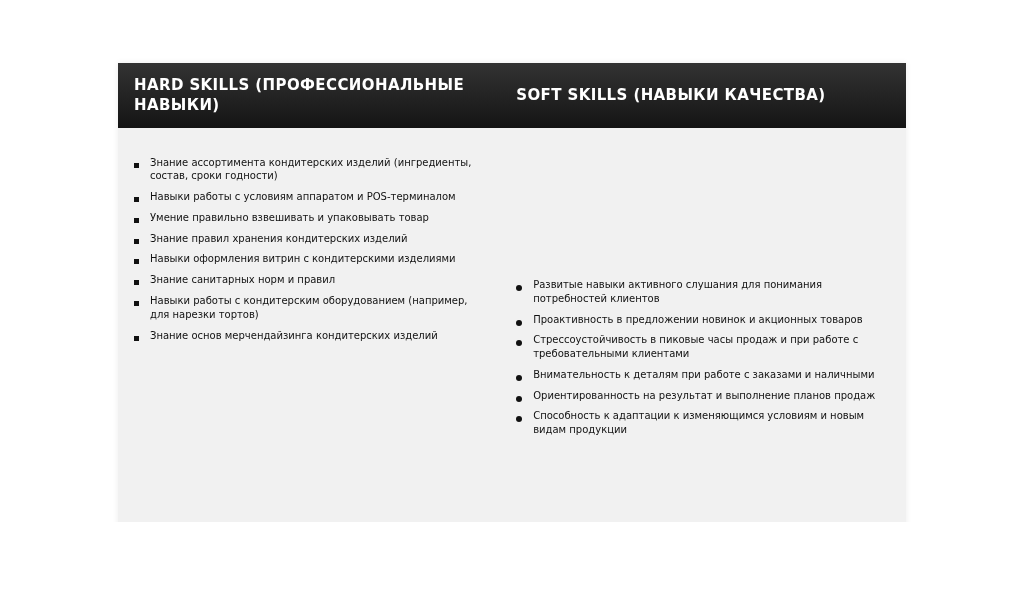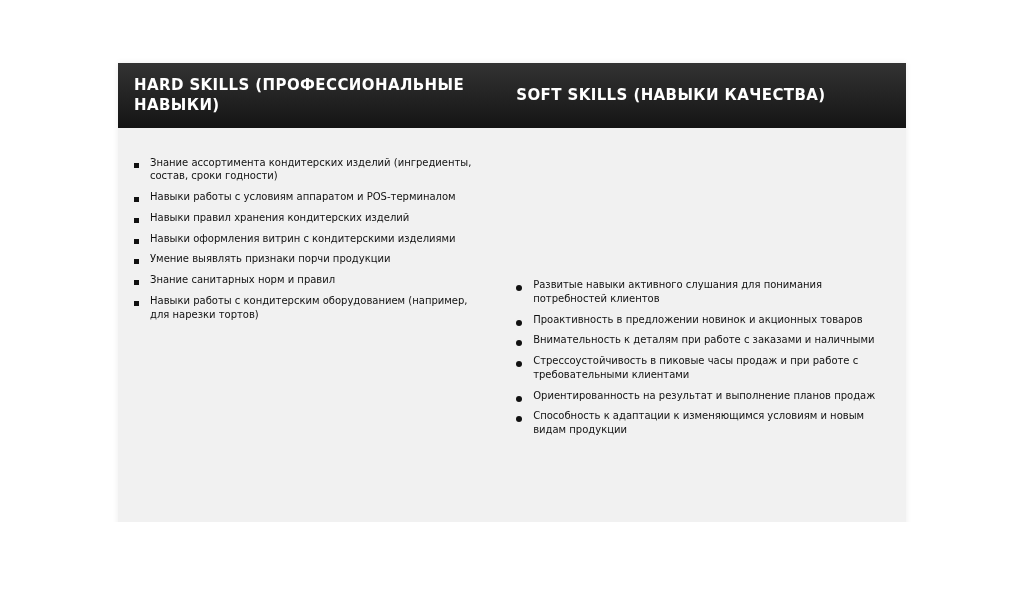--- a/index.html
+++ b/index.html
@@ -101,58 +101,62 @@
           <li class="skill-item">
             <span class="bullet square"></span>
             <span class="item-text">Знание ассортимента кондитерских изделий (ингредиенты, состав, сроки годности)</span>
           </li>
           <li class="skill-item">
             <span class="bullet square"></span>
             <span class="item-text">Навыки работы с условиям аппаратом и POS-терминалом</span>
           </li>
           <li class="skill-item">
             <span class="bullet square"></span>
-            <span class="item-text">Навыки правил хранения кондитерских изделий</span>
+            <span class="item-text">Умение правильно взвешивать и упаковывать товар</span>
+          </li>
+          <li class="skill-item">
+            <span class="bullet square"></span>
+            <span class="item-text">Знание правил хранения кондитерских изделий</span>
           </li>
           <li class="skill-item">
             <span class="bullet square"></span>
             <span class="item-text">Навыки оформления витрин с кондитерскими изделиями</span>
-          </li>
-          <li class="skill-item">
-            <span class="bullet square"></span>
-            <span class="item-text">Умение выявлять признаки порчи продукции</span>
           </li>
           <li class="skill-item">
             <span class="bullet square"></span>
             <span class="item-text">Знание санитарных норм и правил</span>
           </li>
           <li class="skill-item">
             <span class="bullet square"></span>
             <span class="item-text">Навыки работы с кондитерским оборудованием (например, для нарезки тортов)</span>
+          </li>
+          <li class="skill-item">
+            <span class="bullet square"></span>
+            <span class="item-text">Знание основ мерчендайзинга кондитерских изделий</span>
           </li>
         </ul>
       </div>
 
       <div class="col right">
         <ul class="skill-list">
           <li class="skill-item">
             <span class="bullet round"></span>
             <span class="item-text">Развитые навыки активного слушания для понимания потребностей клиентов</span>
           </li>
           <li class="skill-item">
             <span class="bullet round"></span>
             <span class="item-text">Проактивность в предложении новинок и акционных товаров</span>
           </li>
           <li class="skill-item">
             <span class="bullet round"></span>
-            <span class="item-text">Внимательность к деталям при работе с заказами и наличными</span>
+            <span class="item-text">Стрессоустойчивость в пиковые часы продаж и при работе с требовательными клиентами</span>
           </li>
           <li class="skill-item">
             <span class="bullet round"></span>
-            <span class="item-text">Стрессоустойчивость в пиковые часы продаж и при работе с требовательными клиентами</span>
+            <span class="item-text">Внимательность к деталям при работе с заказами и наличными</span>
           </li>
           <li class="skill-item">
             <span class="bullet round"></span>
             <span class="item-text">Ориентированность на результат и выполнение планов продаж</span>
           </li>
           <li class="skill-item">
             <span class="bullet round"></span>
             <span class="item-text">Способность к адаптации к изменяющимся условиям и новым видам продукции</span>
           </li>
         </ul>

